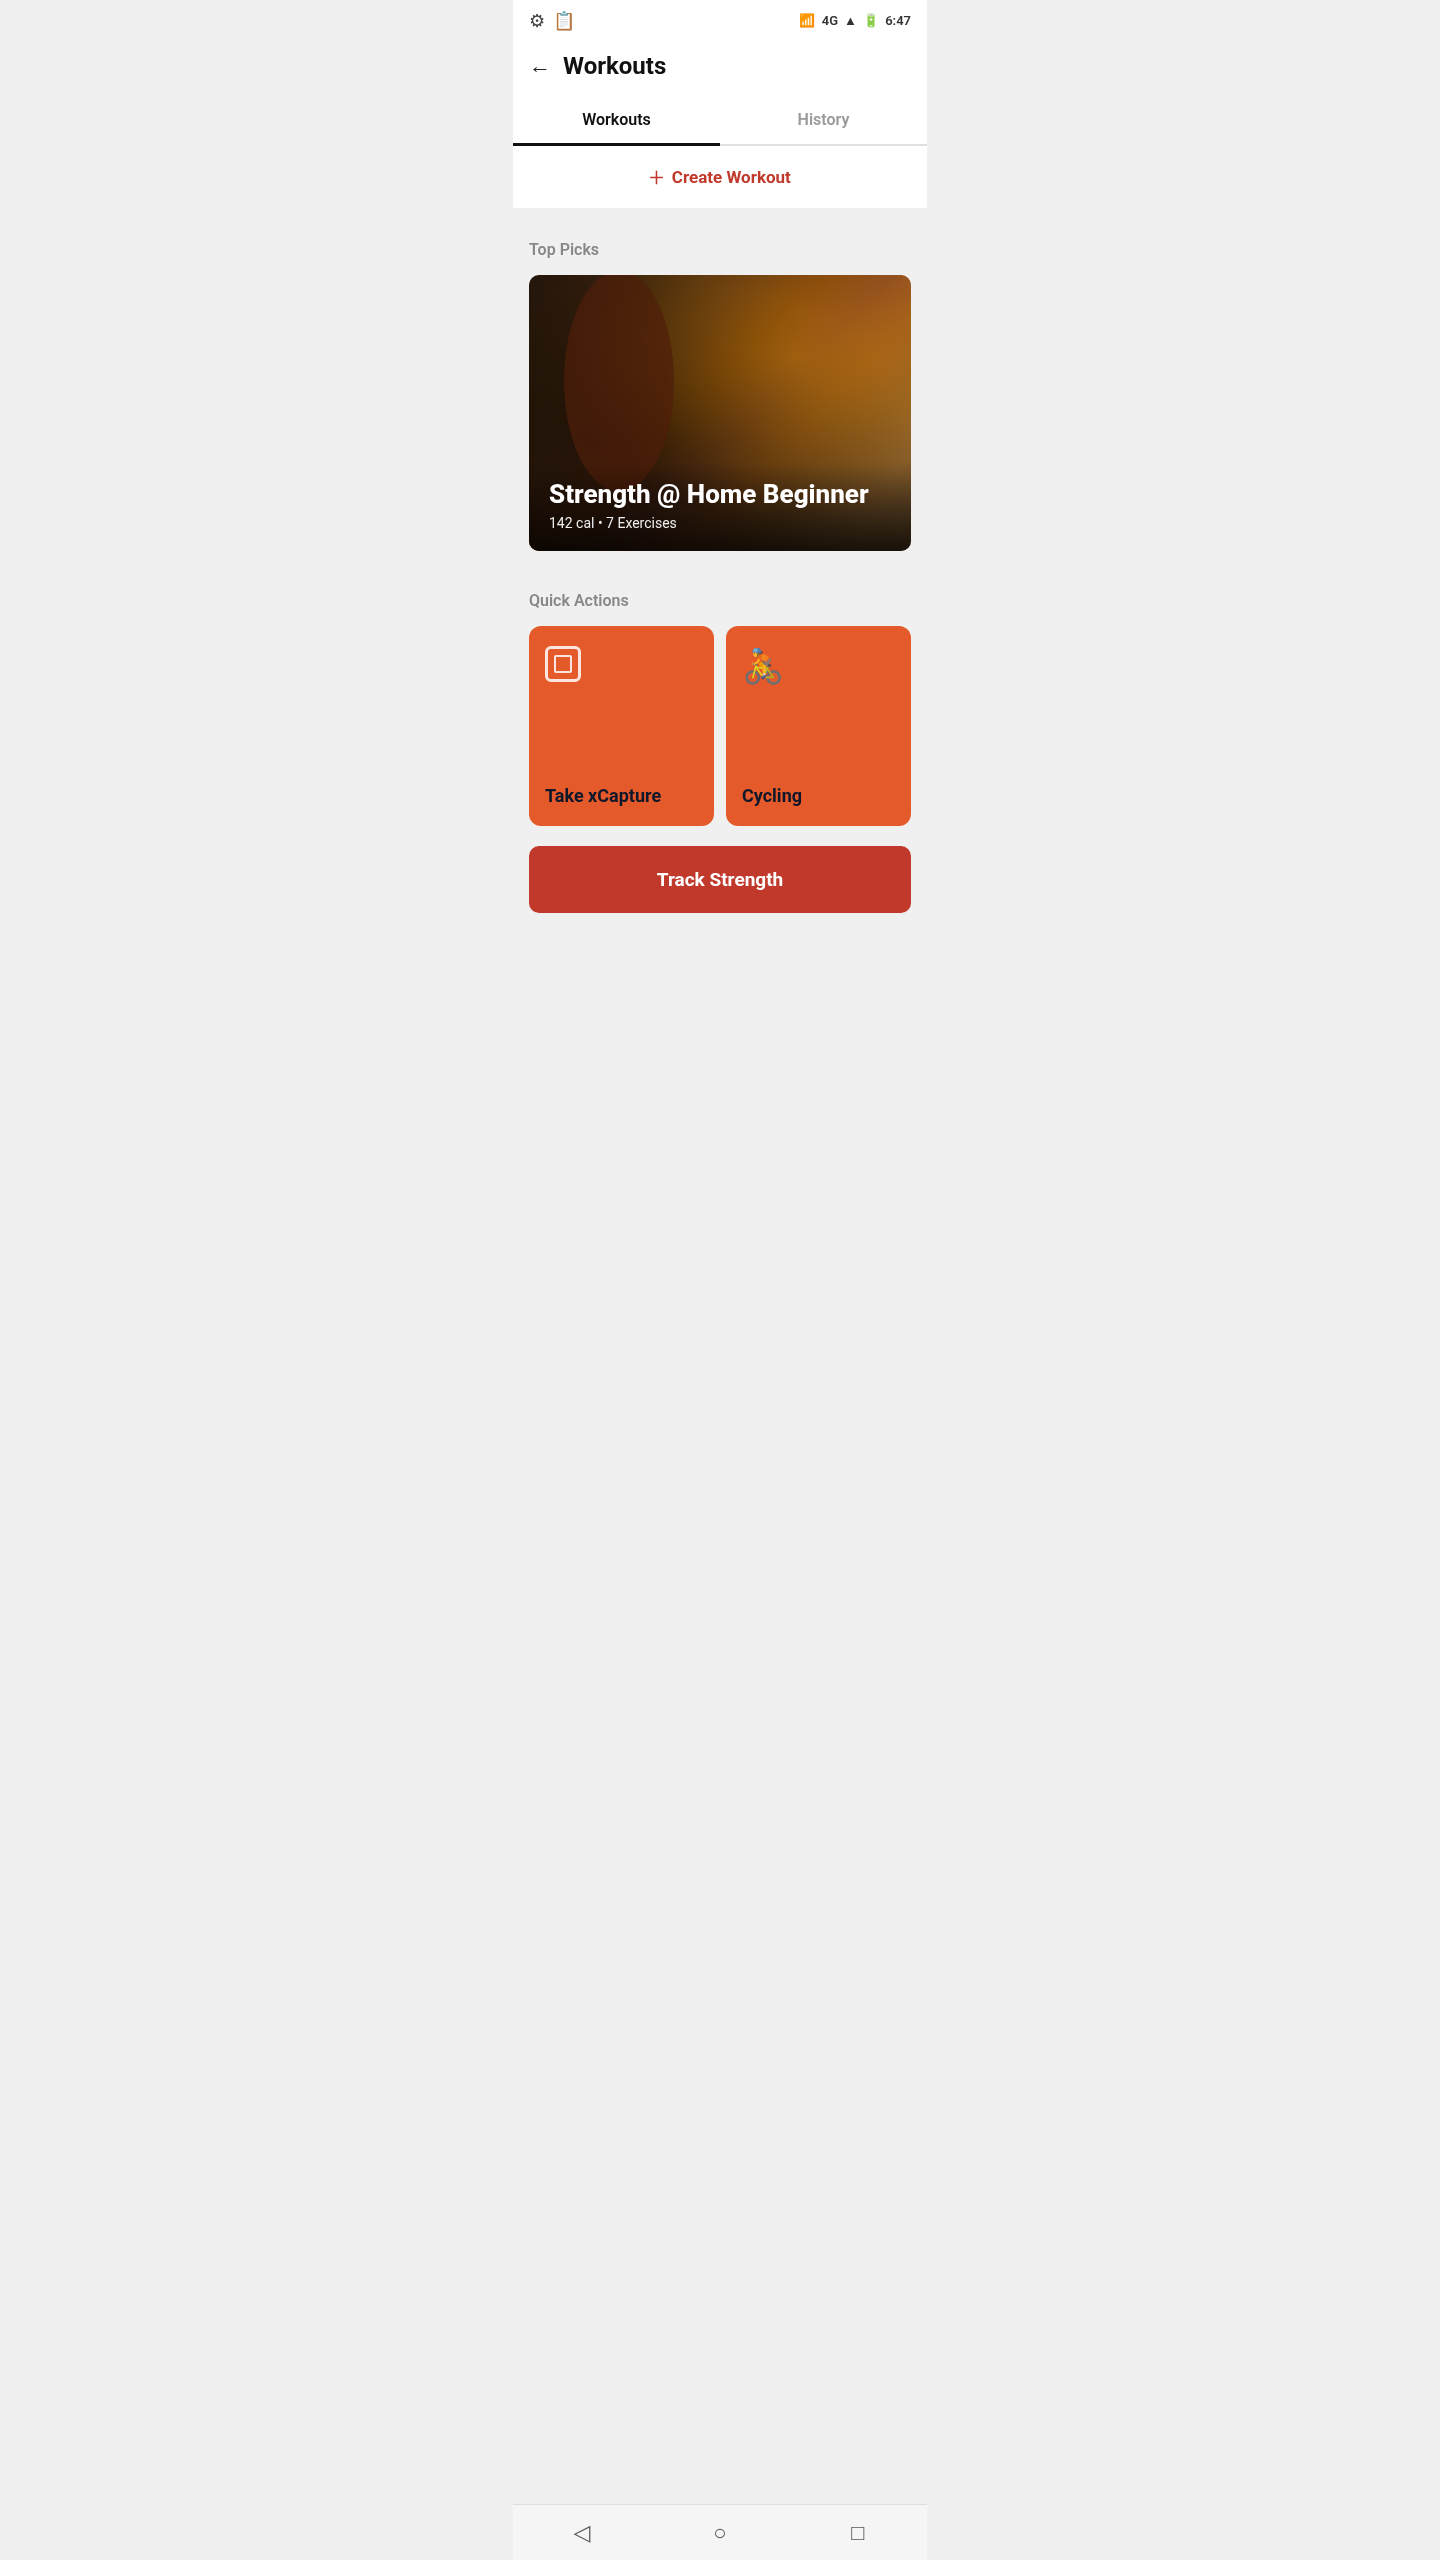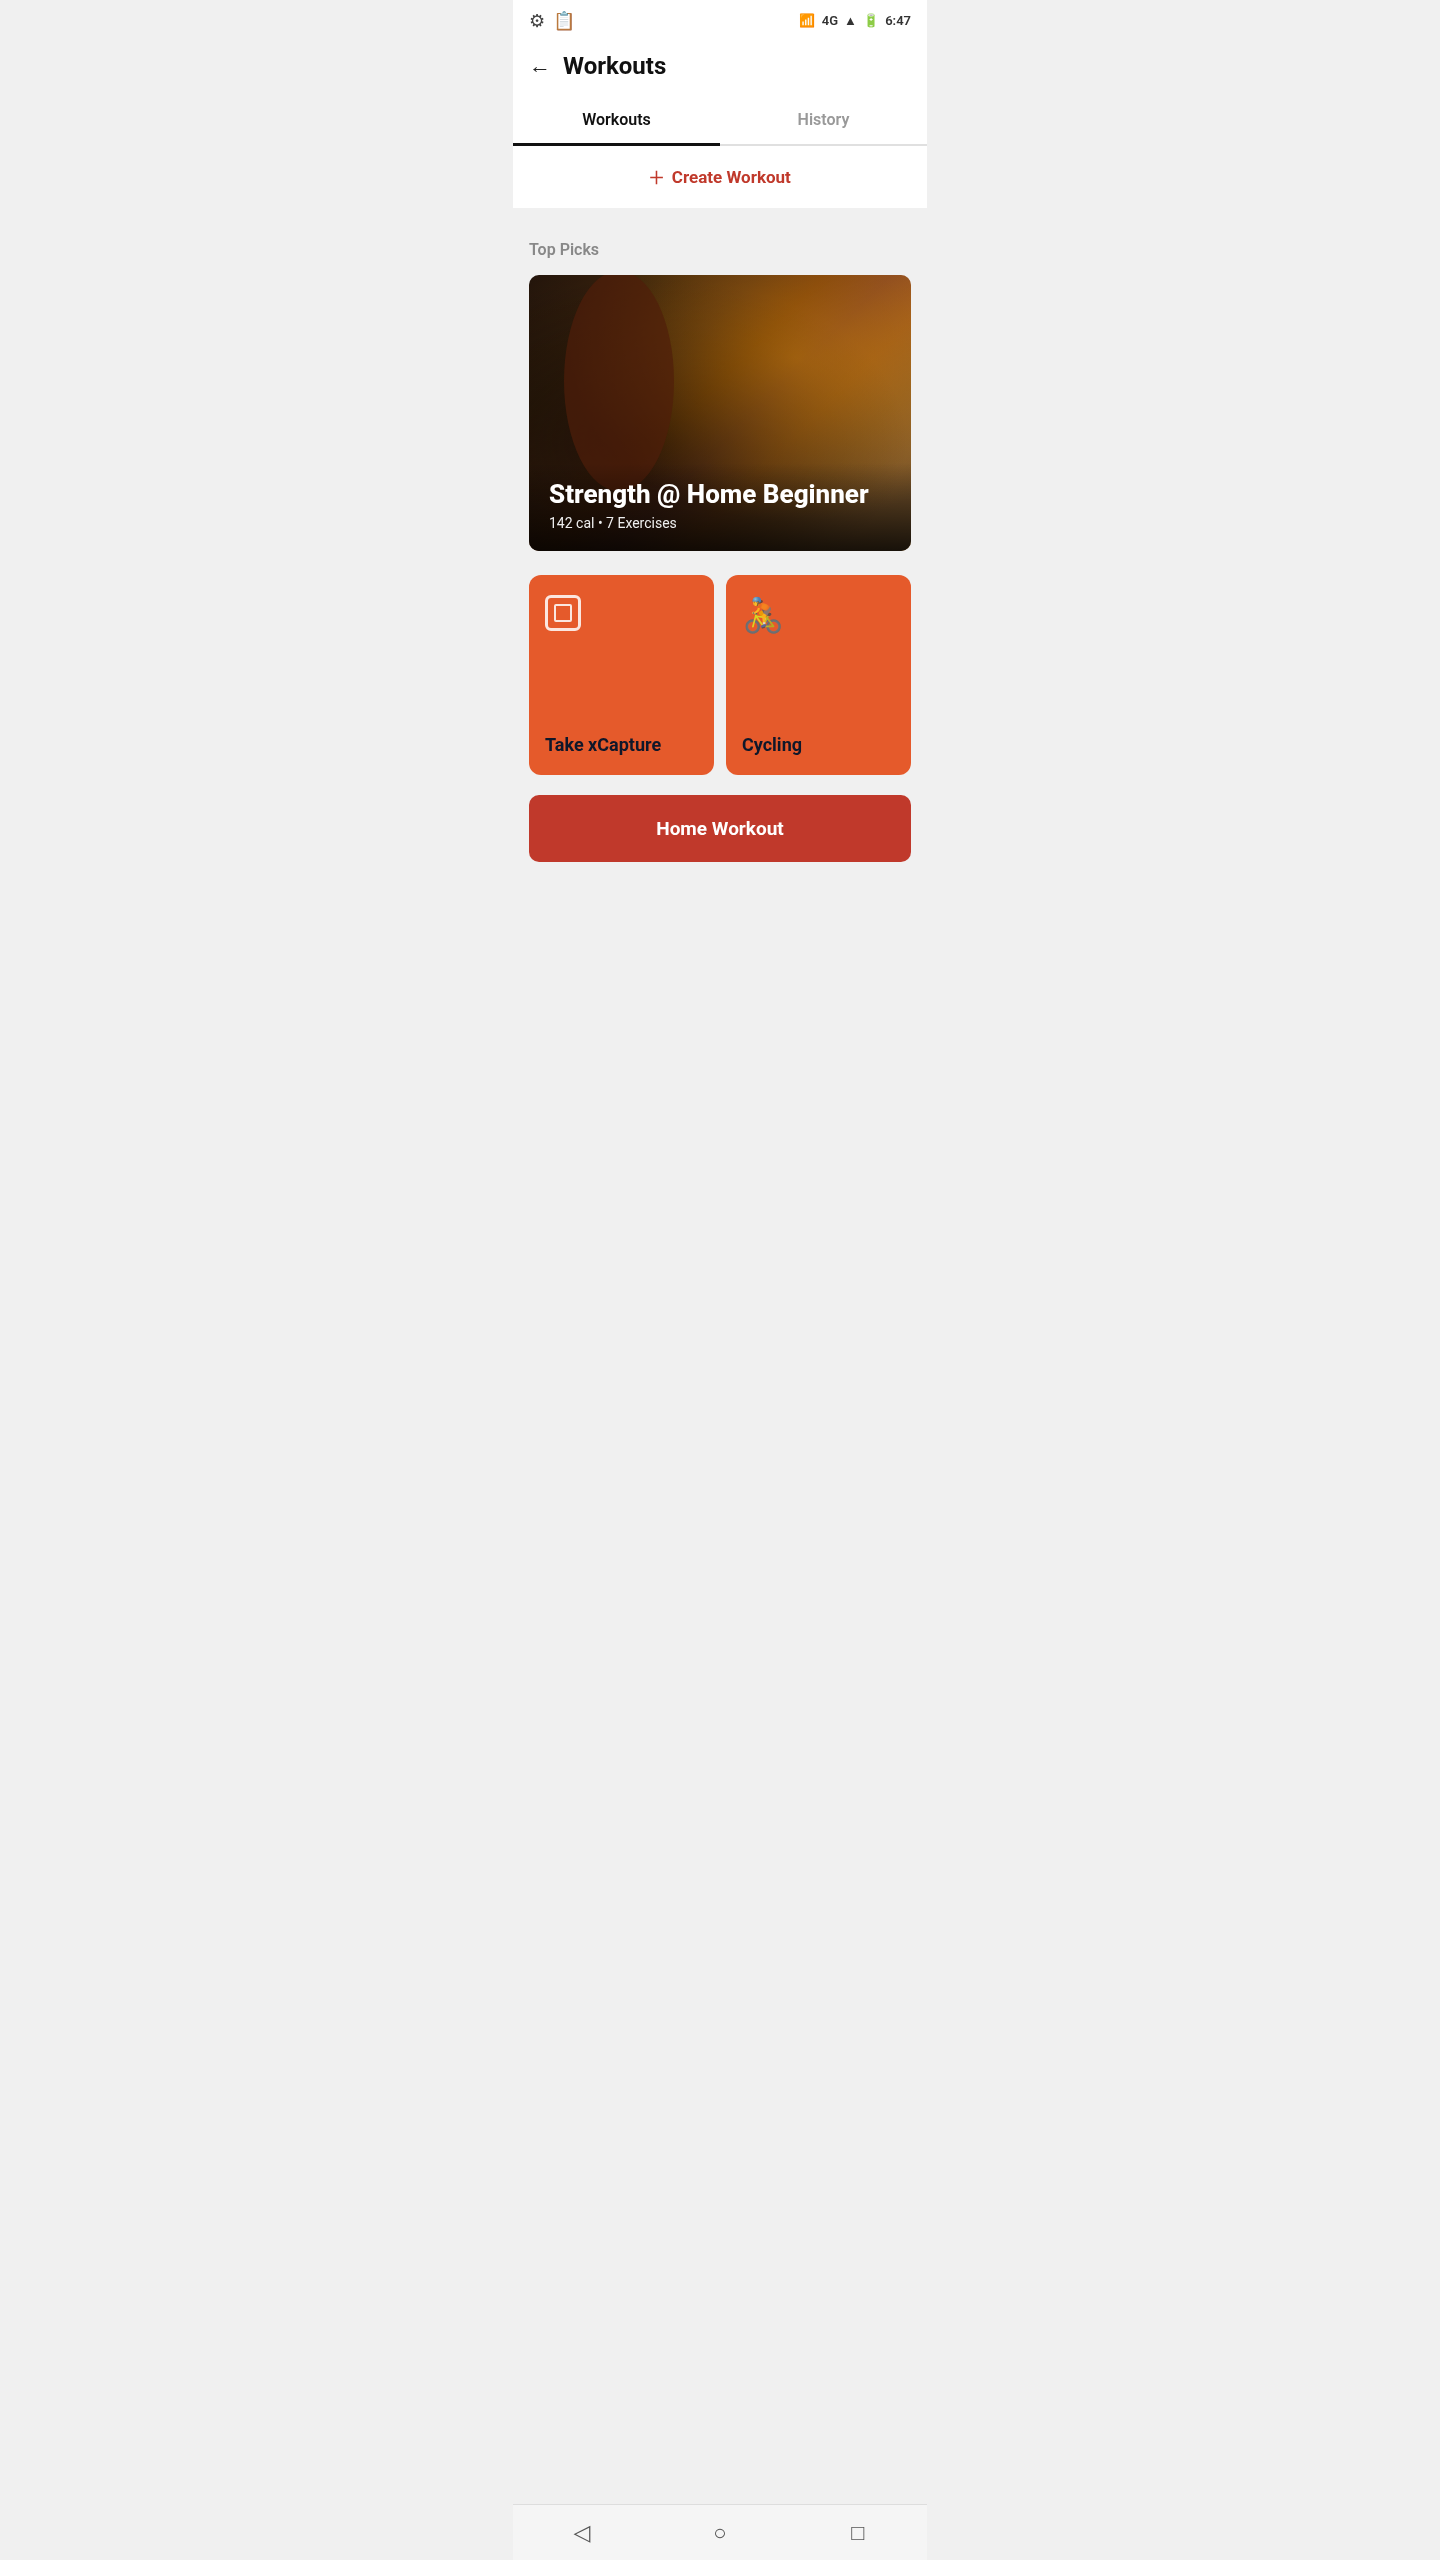--- a/index.html
+++ b/index.html
@@ -351,40 +351,41 @@
   <div class="section-label">Top Picks</div>
 
   <div class="top-picks-card">
     <div class="gym-image-bg"></div>
     <div class="card-overlay">
       <div class="card-title">Strength @ Home Beginner</div>
       <div class="card-meta">142 cal • 7 Exercises</div>
     </div>
   </div>
 
+  <div class="section-label">Quick Actions</div>
 
   <div class="quick-actions-container">
 
     <div class="action-card">
       <div>
         <div class="scan-icon"></div>
       </div>
       <span class="action-label">Take xCapture</span>
     </div>
 
     <div class="action-card">
       <div>
         <span class="cycling-icon">🚴</span>
       </div>
       <span class="action-label">Cycling</span>
     </div>
   </div>
 
   <div class="track-workout-btn">
-    <span class="track-workout-label">Home Workout</span>
+    <span class="track-workout-label">Track Strength</span>
   </div>
 
 </div>
 
 <div class="bottom-nav">
   <div class="nav-btn">◁</div>
   <div class="nav-btn">○</div>
   <div class="nav-btn">□</div>
 </div>
 

